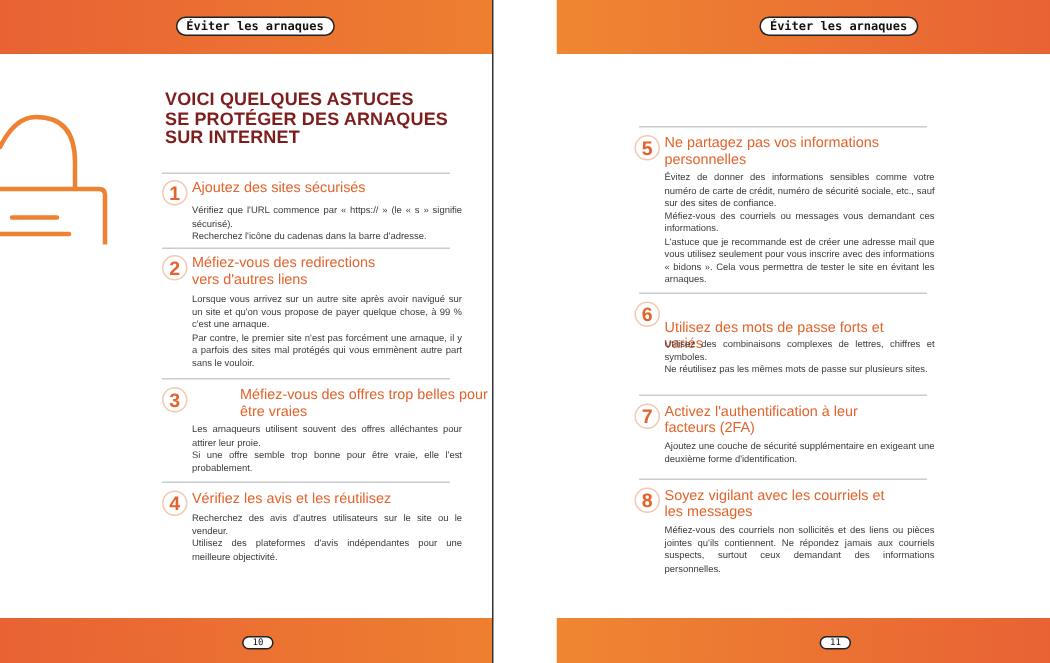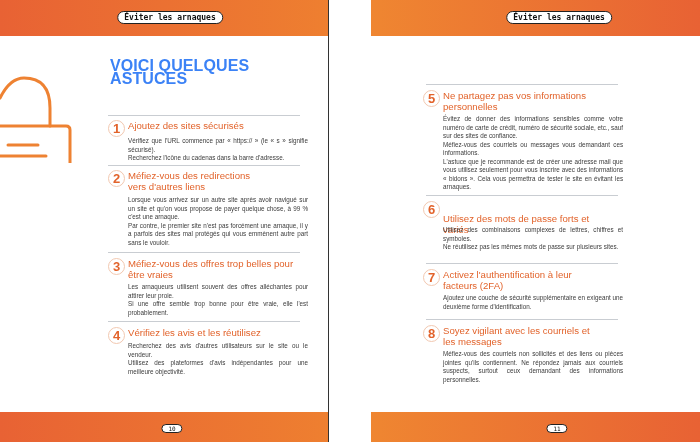--- a/index.html
+++ b/index.html
@@ -28,21 +28,21 @@
   .page-num {
     position: absolute; bottom: 9px; transform: translateX(-50%);
     background: #fff; border: 1px solid #222; border-radius: 6px;
     font-family: "DejaVu Sans Mono", monospace; font-size: 6px; padding: 0 6px; color: #111;
   }
   .page.left .page-num { left: 172px; }
   .page.right .page-num { left: 186px; }
 
   .main-title {
     position: absolute; left: 110px; top: 60px; width: 220px;
-    color: #3b82f6; font-weight: 900; font-size: 16px; line-height: 12.5px;
+    color: #7f1d1d; font-weight: 900; font-size: 12px; line-height: 12.5px;
     letter-spacing: 0.1px; text-transform: uppercase;
   }
 
   .divider { position: absolute; height: 1px; background: #c9cdd2; }
 
   .tip { position: absolute; }
   .tip .num {
     position: absolute; left: 0; top: -1px; width: 17px; height: 17px; border-radius: 50%;
     border: 1px solid #f2c8b0; color: #e2632b; font-weight: 900; font-size: 13px;
     text-align: center; line-height: 16px; background: #fff;
@@ -71,20 +71,22 @@
 
     <svg class="icon-lock" viewBox="0 0 76 95" fill="none" stroke="#ee8232" stroke-width="3" stroke-linecap="round" stroke-linejoin="round">
       <path d="M0 30 Q10 10 24 10 Q50 10 50 40 L50 58"></path>
       <path d="M-5 58 L66 58 Q70 58 70 62 L70 112 Q70 116 66 116 L-5 116"></path>
       <line x1="8" y1="77" x2="38" y2="77"></line>
       <line x1="0" y1="88" x2="46" y2="88"></line>
     </svg>
 
     <div class="main-title">
       <div>VOICI QUELQUES ASTUCES</div>
+      <div>SE PROTÉGER DES ARNAQUES</div>
+      <div>SUR INTERNET</div>
     </div>
 
     <div class="divider" style="left:108px; top:115px; width:192px;"></div>
 
     <div class="tip" style="left:108px; top:121px;">
       <span class="num">1</span>
       <span class="title">Ajoutez des sites sécurisés</span>
       <div class="body" style="top:16px;">
         <p>Vérifiez que l'URL commence par « https:// » (le « s » signifie sécurisé).</p>
         <p>Recherchez l'icône du cadenas dans la barre d'adresse.</p>
@@ -99,21 +101,21 @@
       <div class="body" style="top:25px;">
         <p>Lorsque vous arrivez sur un autre site après avoir navigué sur un site et qu'on vous propose de payer quelque chose, à 99 % c'est une arnaque.</p>
         <p>Par contre, le premier site n'est pas forcément une arnaque, il y a parfois des sites mal protégés qui vous emmènent autre part sans le vouloir.</p>
       </div>
     </div>
 
     <div class="divider" style="left:108px; top:252px; width:192px;"></div>
 
     <div class="tip" style="left:108px; top:259px;">
       <span class="num">3</span>
-      <span class="title" style="width:170px;">Méfiez-vous des offres trop belles pour être vraies</span>
+      <span class="title" style="width:170px;margin-left:32px;">Méfiez-vous des offres trop belles pour être vraies</span>
       <div class="body" style="top:24px;">
         <p>Les arnaqueurs utilisent souvent des offres alléchantes pour attirer leur proie.</p>
         <p>Si une offre semble trop bonne pour être vraie, elle l'est probablement.</p>
       </div>
     </div>
 
     <div class="divider" style="left:108px; top:321px; width:192px;"></div>
 
     <div class="tip" style="left:108px; top:328px;">
       <span class="num">4</span>

